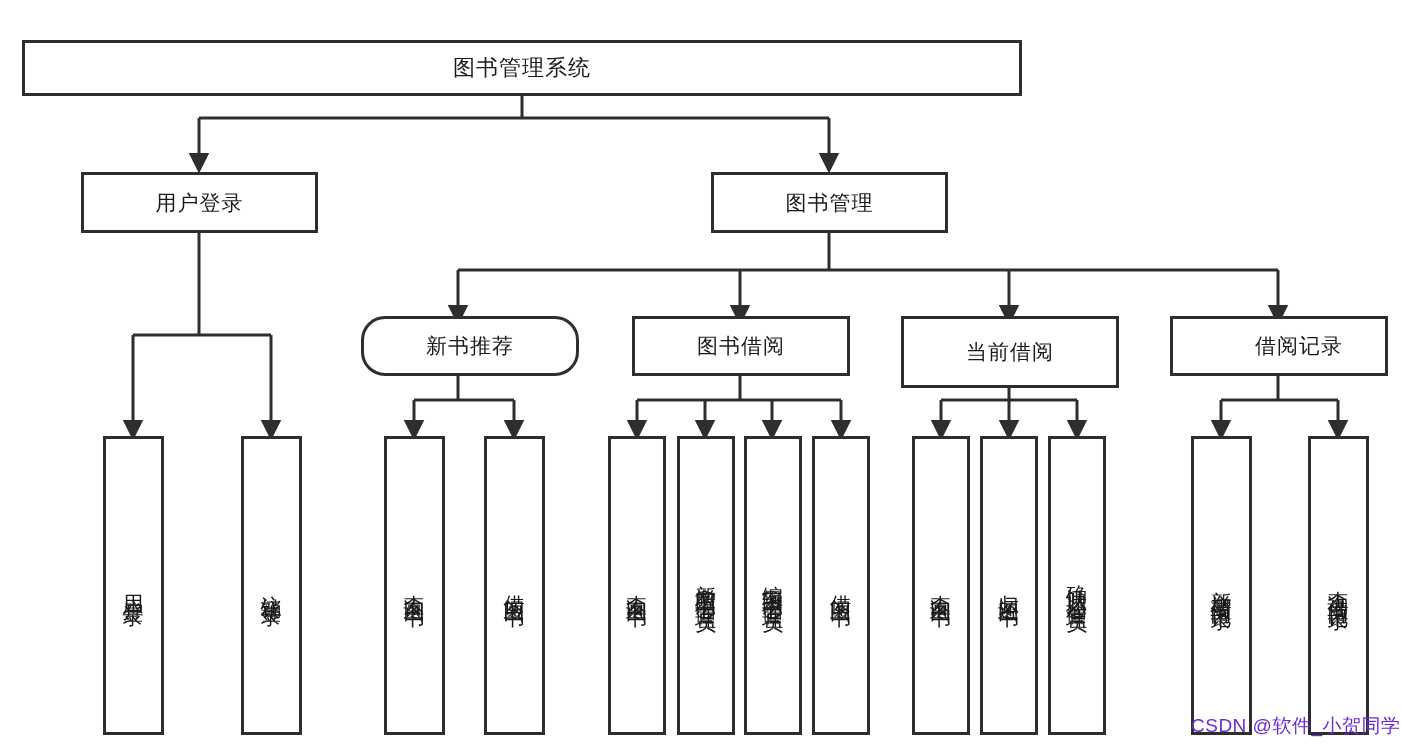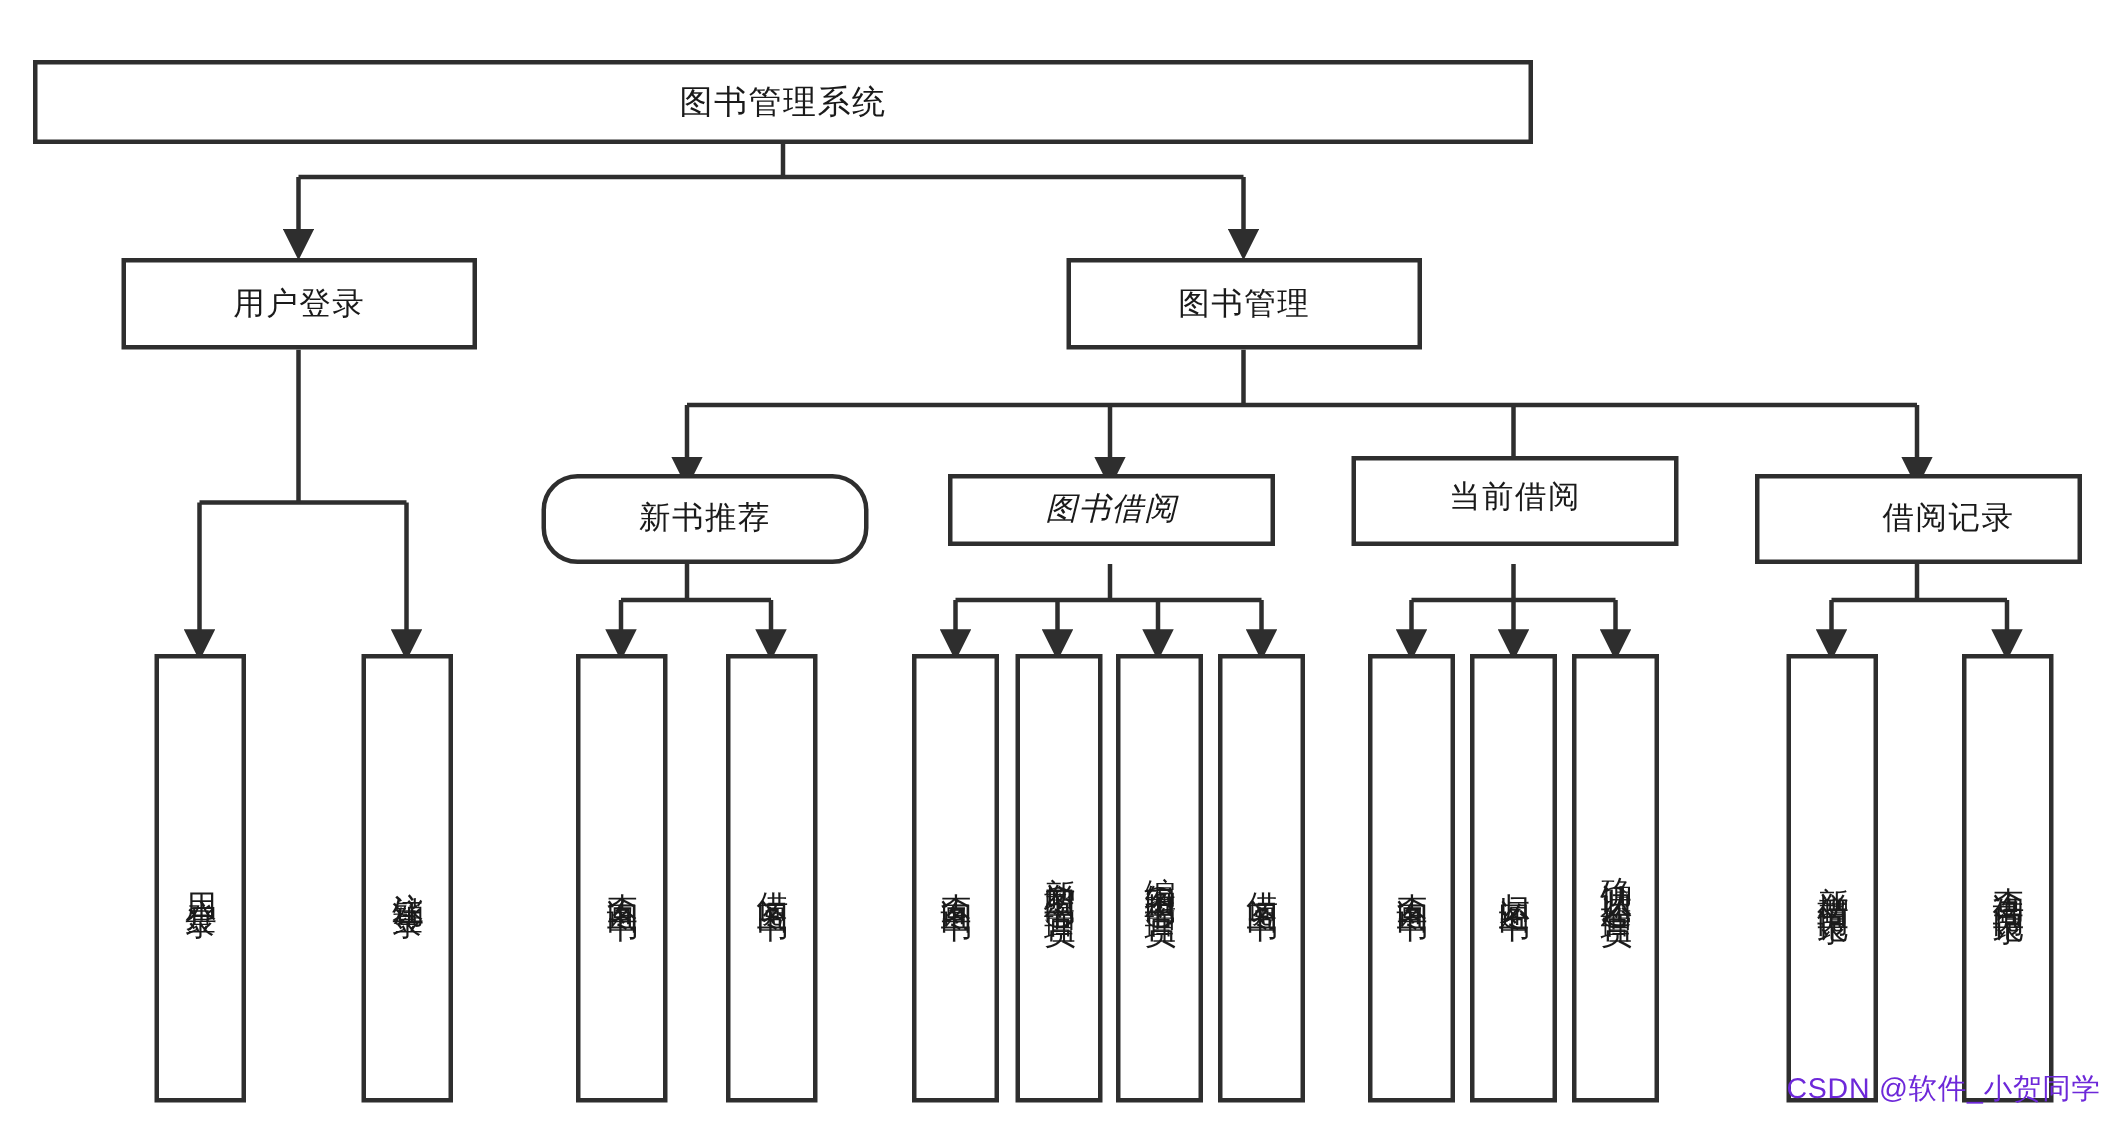--- a/index.html
+++ b/index.html
@@ -129,24 +129,24 @@
   <div class="node horiz" style="left:81px; top:172px; width:237px; height:61px;">
     <span class="lbl">用户登录</span>
   </div>
   <div class="node horiz" style="left:711px; top:172px; width:237px; height:61px;">
     <span class="lbl">图书管理</span>
   </div>
 
   <div class="node horiz" style="left:361px; top:316px; width:218px; height:60px;border-radius:24px;">
     <span class="lbl">新书推荐</span>
   </div>
-  <div class="node horiz" style="left:632px; top:316px; width:218px; height:48px;font-style:italic;">
+  <div class="node horiz" style="left:632px; top:316px; width:218px; height:60px;">
     <span class="lbl">图书借阅</span>
   </div>
-  <div class="node horiz" style="left:901px; top:304px; width:218px; height:60px;font-family:Liberation Mono, monospace;">
+  <div class="node horiz" style="left:901px; top:316px; width:218px; height:72px;">
     <span class="lbl">当前借阅</span>
   </div>
   <div class="node horiz" style="left:1170px; top:316px; width:218px; height:60px;padding-left:40px;">
     <span class="lbl">借阅记录</span>
   </div>
 
   <div class="node vert" style="left:103px; top:436px; width:61px; height:299px;">
     <span class="lbl">用户登录</span>
   </div>
   <div class="node vert" style="left:241px; top:436px; width:61px; height:299px;">

